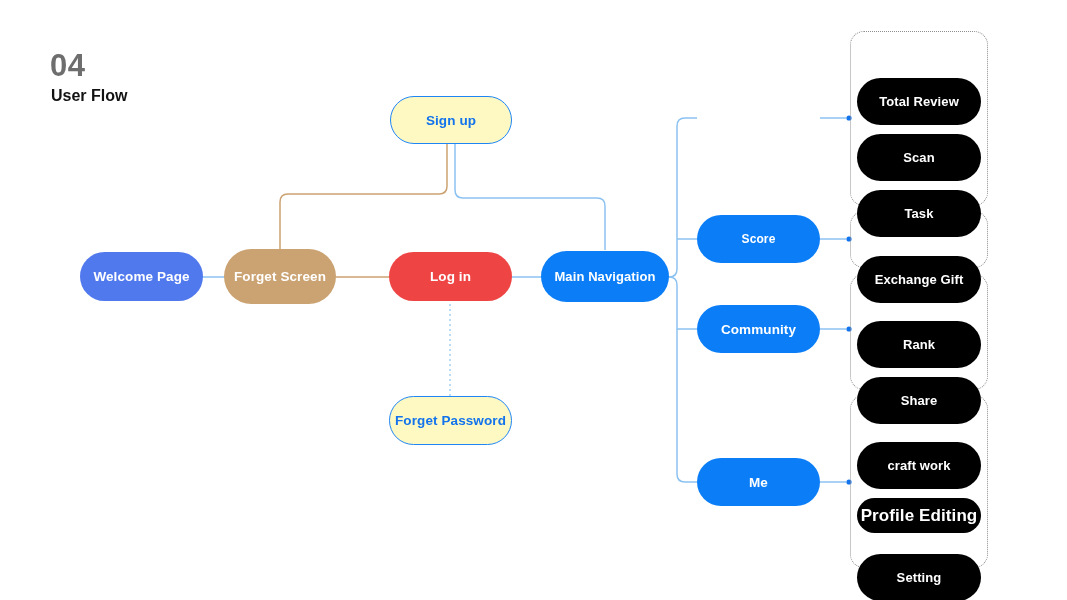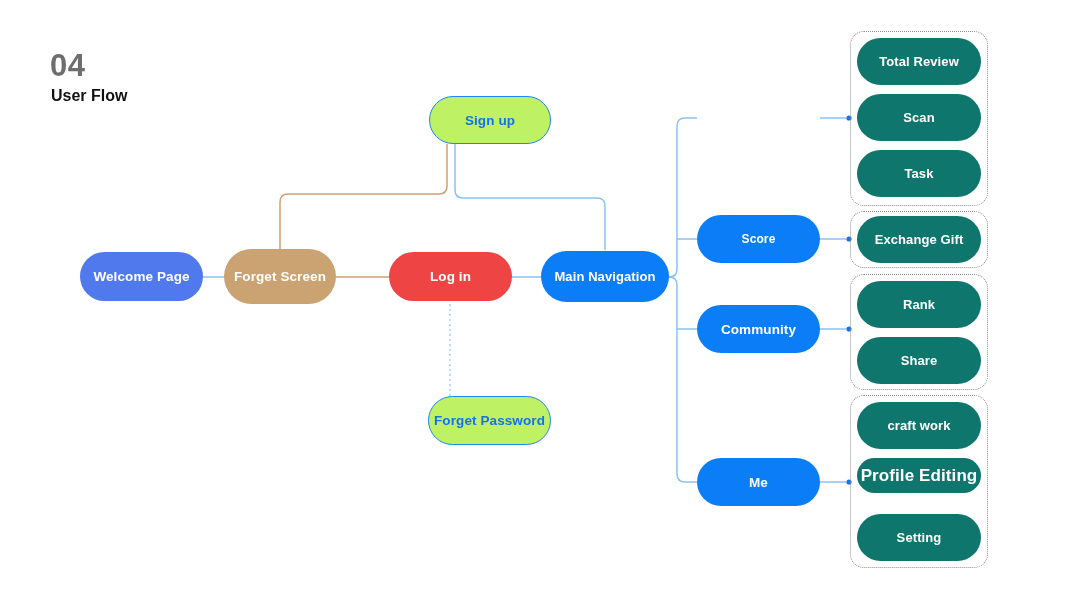--- a/index.html
+++ b/index.html
@@ -29,23 +29,23 @@
     position:absolute;display:flex;align-items:center;justify-content:center;
     text-align:center;box-sizing:border-box;
     font-weight:bold;color:#ffffff;
     border-radius:999px;
     letter-spacing:.1px;
   }
   .n-welcome  {background:#5179EE;}
   .n-splash   {background:#CBA271;}
   .n-login    {background:#ef4444;}
   .n-mainnav  {background:#0B7EF7;}
-  .n-outline  {background:#bef264;border:1.6px solid #1E86F5;color:#1273ED;margin-left:39px;}
+  .n-outline  {background:#fef9c3;border:1.6px solid #1E86F5;color:#1273ED;}
   .n-section  {background:#0B7EF7;}
-  .n-leaf     {background:#0f766e;}
+  .n-leaf     {background:#000000;margin-top:40px;}
 
   
   .group-box{
     position:absolute;box-sizing:border-box;
     border:1.3px dotted #8f8f8f;
     border-radius:14px;background:transparent;
   }
 </style>
 </head>
 <body>

